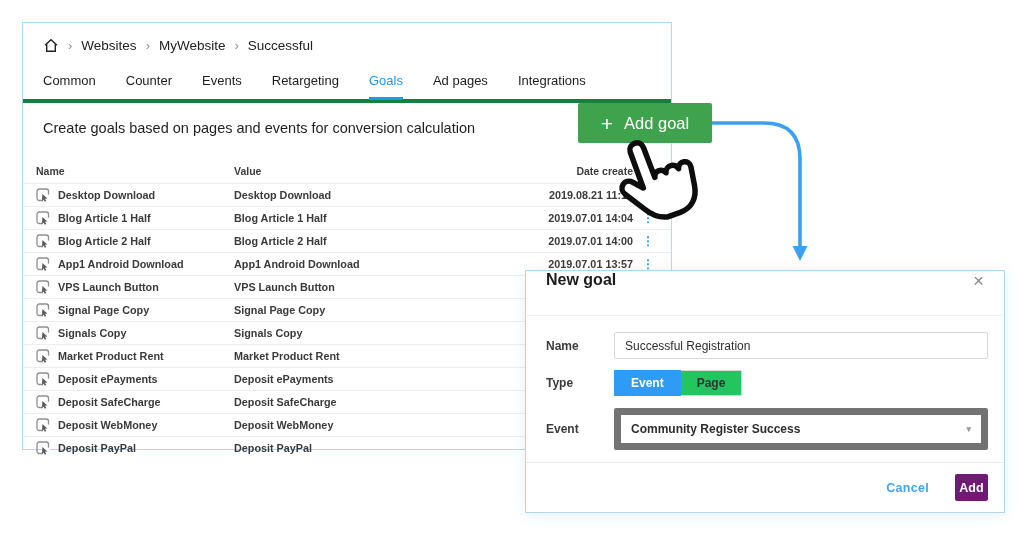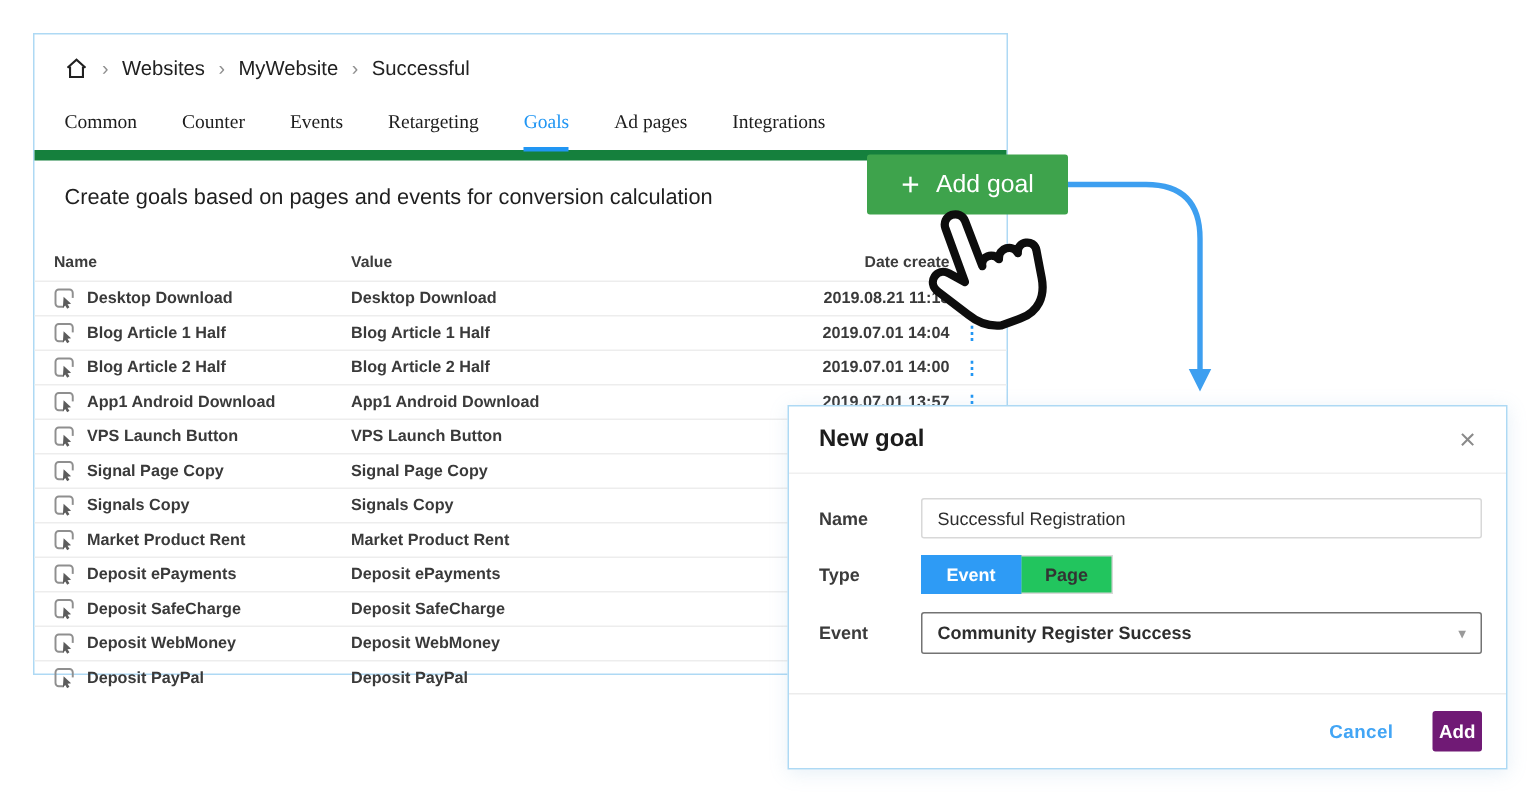--- a/index.html
+++ b/index.html
@@ -9,21 +9,21 @@
   
   .panel { position:absolute; left:22px; top:22px; width:650px; height:428px;
     background:#fff; border:1px solid #aed9f4; z-index:1; }
 
   .breadcrumb { display:flex; align-items:center; gap:9px; padding:15px 20px 0;
     font-size:13.5px; font-weight:500; color:#212121; }
   .crumb-sep { color:#8f8f8f; font-size:13px; }
   .home-ic { display:flex; align-items:center; }
 
   .tabbar { display:flex; gap:30px; padding:0 20px; margin-top:11px;
-    border-bottom:7px solid #15803d;font-family:Liberation Serif, serif; }
+    border-bottom:4px solid #15803d; }
   .tab { font-size:13px; font-weight:500; color:#1d1d1d; padding:9px 0 11px;
     position:relative; cursor:pointer; white-space:nowrap; }
   .tab.active { color:#2196f3; }
   .tab.active::after { content:""; position:absolute; left:0; right:0; bottom:-1px;
     height:3px; background:#2196f3; }
 
   .content-head { margin:17px 20px 0; font-size:14.5px; color:#1f1f1f; }
 
   .tbl { margin-top:23px; }
   .tbl-header, .tbl-row { display:grid;
@@ -45,39 +45,39 @@
     font-size:16.5px; font-family:inherit; cursor:pointer; }
   .add-goal .plus { font-size:21px; font-weight:400; line-height:1; }
 
   .arrow-svg { position:absolute; left:706px; top:106px; z-index:2; }
   .hand-svg { position:absolute; left:612px; top:124px; z-index:4; }
 
   
   .modal { position:absolute; left:525px; top:270px; width:480px; height:243px;
     background:#fff; border:1px solid #aed9f4; z-index:5;
     box-shadow:0 2px 12px rgba(120,170,210,.18); }
-  .modal-header { height:45px; display:flex; align-items:center;
+  .modal-header { height:45px; display:flex; align-items:flex-start;
     justify-content:space-between; padding:0 20px; border-bottom:1px solid #f0f0f0; }
   .modal-title { font-size:16px; font-weight:700; color:#1c1c1c; }
   .modal-close { color:#8a8a8a; font-size:19px; line-height:1; cursor:pointer; }
   .modal-body { padding:16px 16px 0 20px; }
   .field-row { display:flex; align-items:center; margin-bottom:11px; }
   .field-row.type-row { margin-bottom:12px; }
   .field-label { width:68px; font-size:12px; font-weight:700; color:#3b3b3b; }
   .field-control { flex:1; }
   .text-input { width:100%; height:27px; border:1px solid #d8d8d8; border-radius:2px;
     padding:0 10px; font-size:12px; font-weight:400; color:#2e2e2e;
     font-family:inherit; }
   .toggle { display:inline-flex; }
   .toggle-opt { height:26px; padding:0 16px; display:flex; align-items:center;
     font-size:12px; font-weight:700; border:1px solid #d8d8d8; color:#333;
     background:#22c55e; cursor:pointer; }
   .toggle-opt + .toggle-opt { border-left:none; }
   .toggle-opt.selected { background:#2e9bf5; border-color:#2e9bf5; color:#fff; }
-  .select { position:relative; height:28px; border:1px solid #737373;
+  .select { position:relative; height:42px; border:7px solid #737373;
     border-radius:2px; display:flex; align-items:center; padding:0 10px;
     font-size:12px; font-weight:700; color:#2e2e2e; cursor:pointer; }
   .select .caret { position:absolute; right:10px; color:#9a9a9a; font-size:9px; }
   .modal-footer { position:absolute; left:0; right:0; bottom:0; height:50px;
     border-top:1px solid #ececec; display:flex; align-items:center;
     justify-content:flex-end; gap:26px; padding:0 16px; }
   .cancel-link { color:#42a5f5; font-weight:700; font-size:12.5px;
     letter-spacing:.3px; cursor:pointer; }
   .add-btn { background:#701a75; color:#fff; font-weight:700; font-size:12.5px;
     height:27px; width:33px; border:none; border-radius:2px; font-family:inherit;

